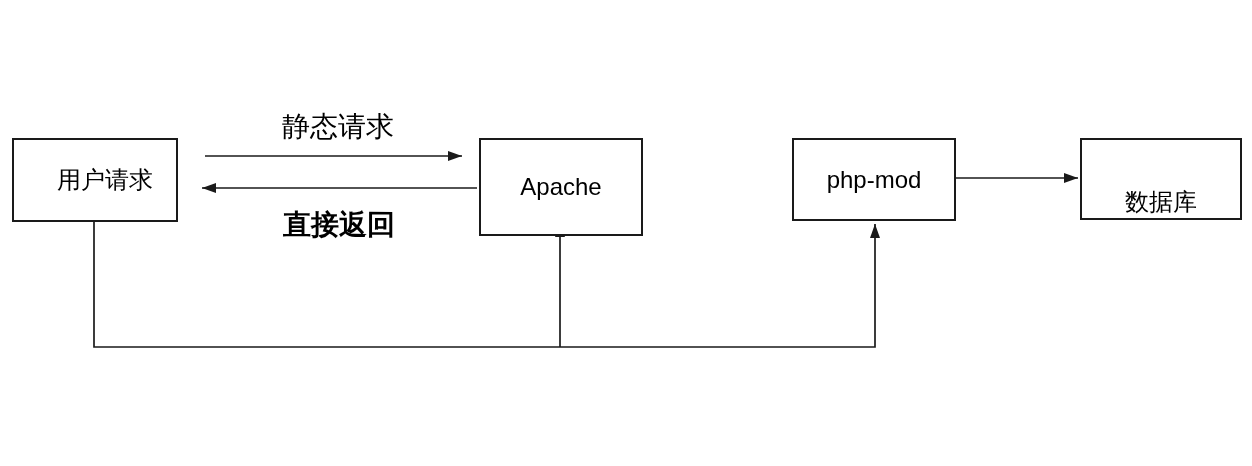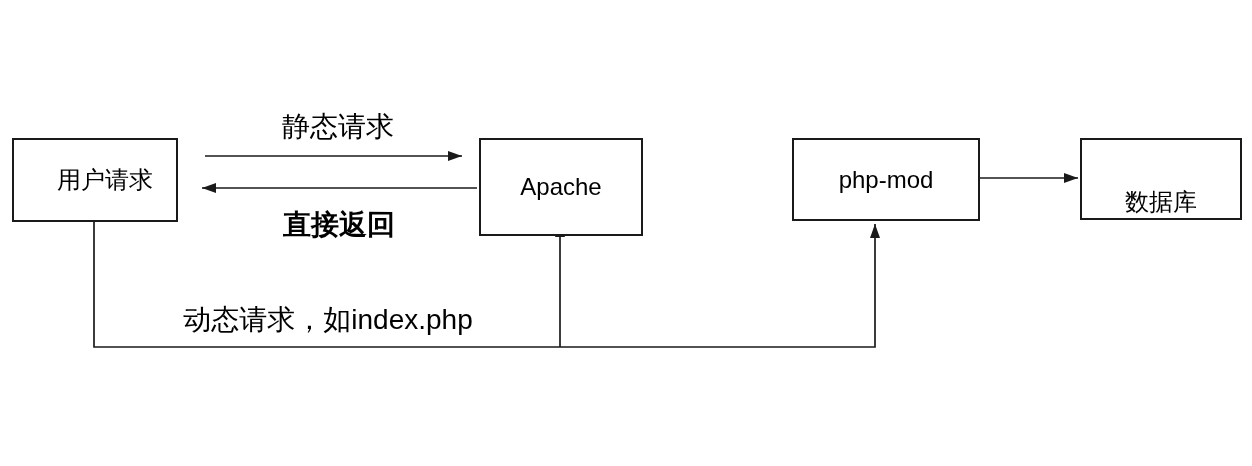--- a/index.html
+++ b/index.html
@@ -37,21 +37,21 @@
     border:2px solid var(--stroke);
     background:var(--bg);
     display:flex;
     align-items:center;
     justify-content:center;
     font-size:24px;
     white-space:nowrap;
   }
   .node-user-request{left:12px;top:138px;width:166px;height:84px;padding-left:20px;}
   .node-apache{left:479px;top:138px;width:164px;height:98px;align-items:center;}
-  .node-php-mod{left:792px;top:138px;width:188px;height:83px;}
+  .node-php-mod{left:792px;top:138px;width:164px;height:83px;}
   .node-database{left:1080px;top:138px;width:162px;height:82px;align-items:flex-end;}
   .edge-label{
     position:absolute;
     transform:translateX(-50%);
     font-size:28px;
     line-height:1.15;
     white-space:nowrap;
     background:var(--bg);
     padding:0 2px;
   }
@@ -96,16 +96,15 @@
   </div>
 
   <div class="node node-database">
     <span>数据库</span>
   </div>
 
   <div class="edge-label label-static">静态请求</div>
 
   <div class="edge-label label-direct">直接返回</div>
 
-  <div class="edge-label label-dynamic">动态请求，如index.php</div>
 
 
 </div>
 
 </body></html>

